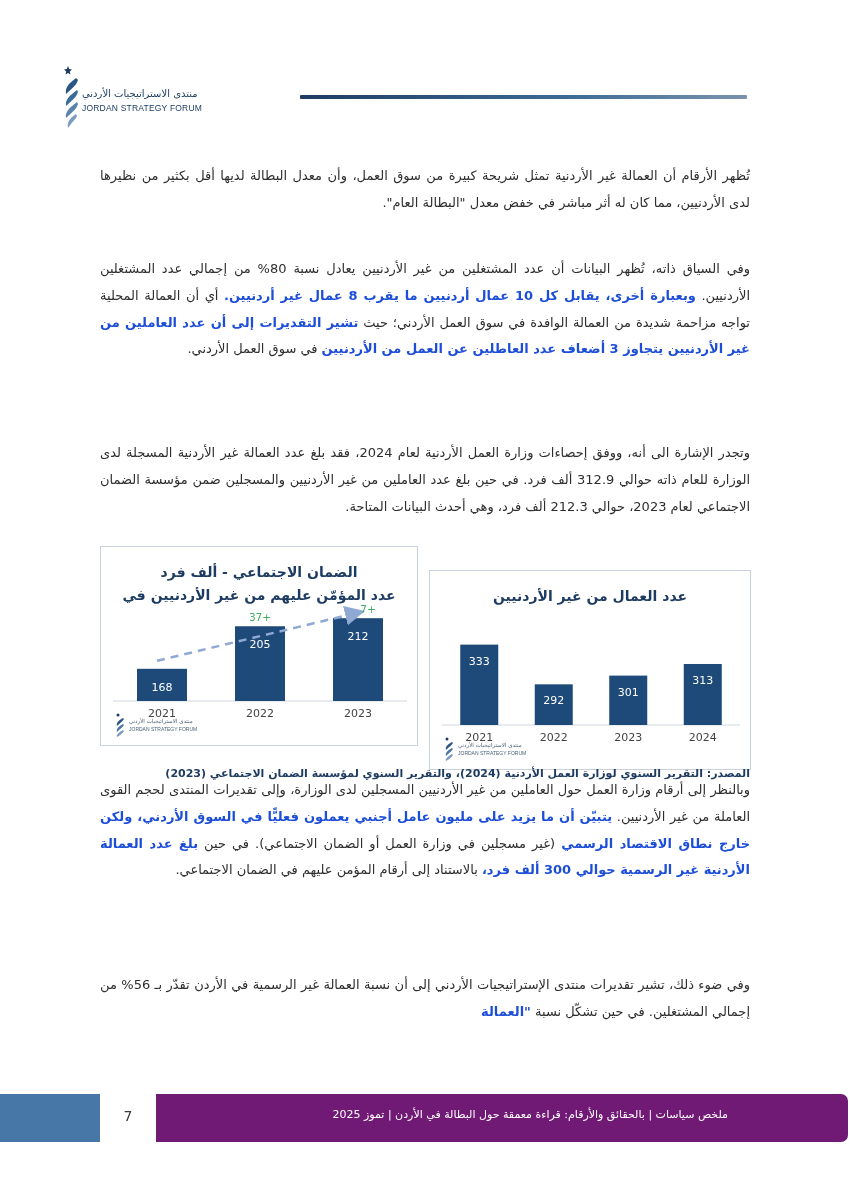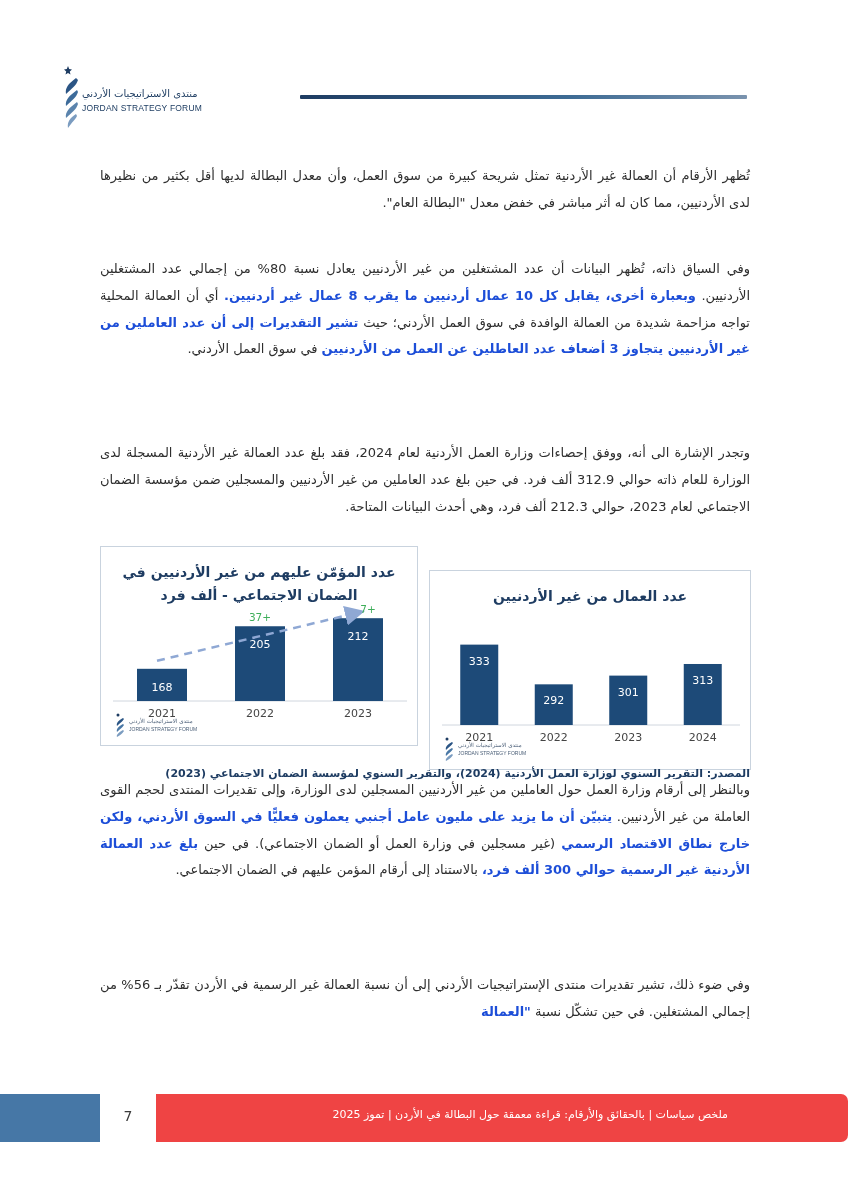--- a/index.html
+++ b/index.html
@@ -36,21 +36,21 @@
   .chart-logo .mark { position: absolute; left: 0; top: 0; width: 10px; height: 24px; }
   .chart-logo .t1 { position: absolute; left: 14px; top: 5px; font-size: 5.5px; color: #4a5e77; direction: rtl; white-space: nowrap; }
   .chart-logo .t2 { position: absolute; left: 14px; top: 13px; font-size: 5px; color: #4a5e77; white-space: nowrap; font-family: "Liberation Sans", sans-serif; }
 
   .source { position: absolute; top: 767px; right: 100px; direction: rtl; font-size: 11px; font-weight: bold; color: #1e3c62; white-space: nowrap; }
 
   
   .footer { position: absolute; top: 1094px; left: 0; width: 850px; height: 48px; }
   .footer-left { position: absolute; left: 0; top: 0; width: 100px; height: 48px; background: #4677a6; }
   .footer-page { position: absolute; left: 100px; top: 0; width: 56px; height: 48px; background: #ffffff; text-align: center; line-height: 44px; font-size: 14px; color: #3a3a3a; }
-  .footer-bar { position: absolute; left: 156px; top: 0; width: 692px; height: 48px; background: #ef4444; border-radius: 0 7px 7px 0; }
+  .footer-bar { position: absolute; left: 156px; top: 0; width: 692px; height: 48px; background: #701a75; border-radius: 0 7px 7px 0; }
   .footer-text { position: absolute; right: 120px; top: 14px; direction: rtl; font-size: 11px; color: #ffffff; white-space: nowrap; }
 </style>
 </head>
 <body>
 
 <div class="header">
   <div class="logo">
     <svg class="logo-mark" viewBox="0 0 20 62">
       <polygon points="6,0 7.2,3 10,3.5 7.8,5.5 8.5,8.5 6,7 3.5,8.5 4.2,5.5 2,3.5 4.8,3" fill="#1e3c62"></polygon>
       <path d="M14,12 C6,18 3,22 4,28 C10,22 14,20 16,14 Z" fill="#2b5585"></path>
@@ -94,22 +94,22 @@
       <path d="M8,11 C3,14 1,16 2,19 C5,16 7,15 9,12 Z" fill="#4a78a6"></path>
       <path d="M8,17 C3,20 1,22 2,24 C5,22 7,21 9,18 Z" fill="#7b9cc0"></path>
     </svg>
     <div class="t1">منتدى الاستراتيجيات الأردني</div>
     <div class="t2">JORDAN STRATEGY FORUM</div>
   </div>
 </div>
 
 <div class="chart-box chart-left">
   <div class="chart-title">
+    <div>الضمان الاجتماعي - ألف فرد</div>
     <div>عدد المؤمّن عليهم من غير الأردنيين في</div>
-    <div>الضمان الاجتماعي - ألف فرد</div>
   </div>
   <svg class="chart-svg" width="318" height="200">
       <line x1="12" x2="306" y1="154" y2="154" stroke="#d0d6de" stroke-width="1"></line>
       <rect x="36" y="121.80000000000001" width="50" height="32.19999999999999" fill="#1d4a78"></rect>
       <text x="61" y="143.8" text-anchor="middle" font-size="11" fill="#ffffff" font-family="DejaVu Sans, sans-serif">168</text>
       <text x="61" y="170" text-anchor="middle" font-size="11" fill="#444" font-family="DejaVu Sans, sans-serif">2021</text>
       <rect x="134" y="79.25" width="50" height="74.75" fill="#1d4a78"></rect>
       <text x="159" y="101.25" text-anchor="middle" font-size="11" fill="#ffffff" font-family="DejaVu Sans, sans-serif">205</text>
       <text x="159" y="170" text-anchor="middle" font-size="11" fill="#444" font-family="DejaVu Sans, sans-serif">2022</text>
       <rect x="232" y="71.2" width="50" height="82.8" fill="#1d4a78"></rect>

